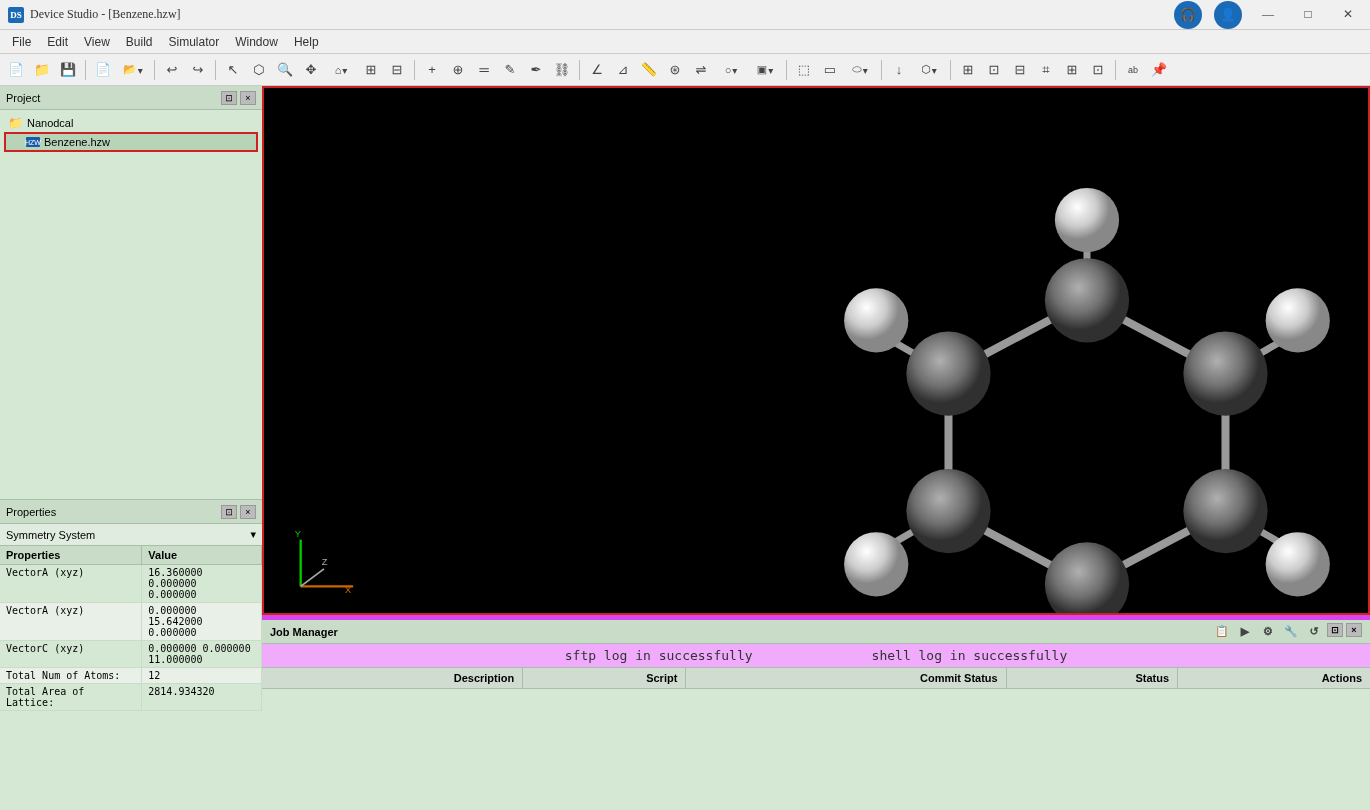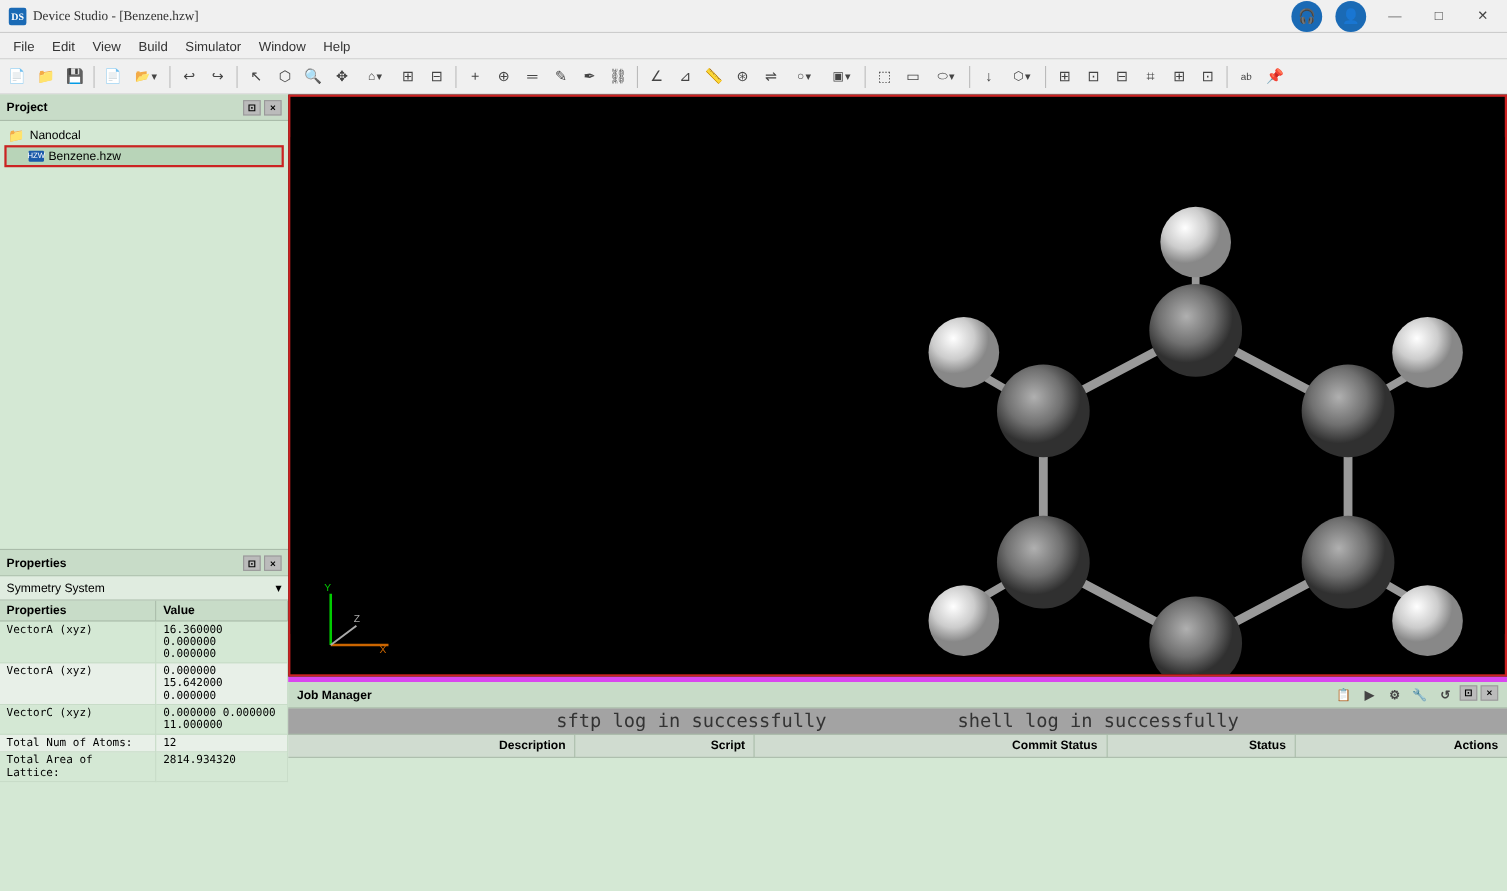--- a/index.html
+++ b/index.html
@@ -120,21 +120,21 @@
     }
 
     .panel-header {
       background: #c8dcc8;
       height: 24px;
       display: flex;
       align-items: center;
       justify-content: space-between;
       padding: 0 6px;
       border-bottom: 1px solid #aabcaa;
-      font-weight: bold;
+      font-weight: normal;
       font-size: 11px;
     }
     .panel-header-btns {
       display: flex; gap: 3px;
     }
     .panel-header-btn {
       width: 16px; height: 14px;
       background: #bbb;
       border: 1px solid #999;
       cursor: pointer;
@@ -273,27 +273,27 @@
       border-bottom: 1px solid #aabcaa;
       font-size: 11px;
       font-weight: bold;
     }
     #job-manager-header-btns {
       display: flex; gap: 3px;
     }
 
     #job-status-bar {
       height: 24px;
-      background: #a3a3a3;
+      background: #f0abfc;
       display: flex;
       align-items: center;
       justify-content: center;
       gap: 119px;
       border-bottom: 1px solid #aabcaa;
-      font-size: 17px;
+      font-size: 13px;
       font-family: monospace;
       color: #333;
     }
 
     #job-table-area {
       flex: 1;
       overflow-y: auto;
     }
 
     .job-table {

